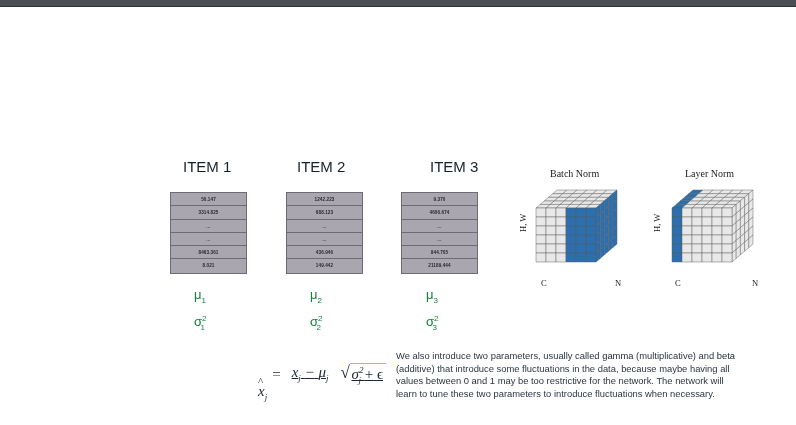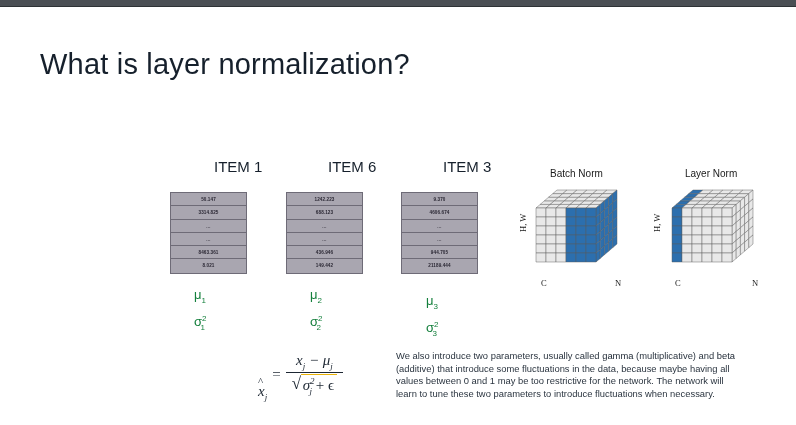--- a/index.html
+++ b/index.html
@@ -40,21 +40,20 @@
     font-size: 14px;
     color: #1d2733;
     white-space: nowrap;
   }
   .item-head {
     position: absolute;
     top: 158px;
     font-size: 15px;
     color: #16202c;
     white-space: nowrap;
-    margin-left: 31px;
   }
 
   
   .item-table {
     position: absolute;
     top: 192px;
     width: 77px;
     background: #a9a6b0;
     border: 1px solid #6e6b77;
     display: flex;
@@ -101,23 +100,24 @@
   .hat { position: relative; }
   .hat::before {
     content: "^";
     position: absolute;
     left: 0px; top: -8px;
     font-size: 11px;
     font-style: normal;
   }
   .frac {
     display: inline-flex;
-    flex-direction: column;
+    flex-direction: row;
     align-items: center;
     line-height: 1.15;
+    text-decoration: underline;
   }
   .frac .num {
     padding: 0 6px 1px 6px;
     font-style: italic;
     white-space: nowrap;
   }
   .frac .num sub { font-size: 9px; }
   .frac .bar {
     width: 100%;
     height: 1px;
@@ -164,21 +164,21 @@
 
   
   .diagram {
     position: absolute;
     left: 512px; top: 168px;
     width: 266px; height: 122px;
   }
   .diag-title {
     position: absolute;
     top: 0;
-    font-family: Liberation Sans, sans-serif;
+    font-family: Liberation Serif, serif;
     font-size: 10px;
     color: #1a1a1a;
     white-space: nowrap;
   }
   .axis-label {
     position: absolute;
     font-family: "Liberation Serif", serif;
     font-size: 8.5px;
     color: #1a1a1a;
     white-space: nowrap;
@@ -188,61 +188,60 @@
     transform-origin: left top;
   }
 </style>
 </head>
 <body>
 
 <div id="slide">
 
   <div class="topbar"></div>
 
-  <div class="title">What is layer normalization?</div>
 
 
   <div class="item-head" style="left:183px;">ITEM 1</div>
   <div class="item-table" style="left:170px;">
     <div class="cellrow">50.147</div>
     <div class="cellrow">3314.825</div>
     <div class="cellrow dots">…</div>
     <div class="cellrow dots">…</div>
     <div class="cellrow">8463.361</div>
     <div class="cellrow">8.021</div>
   </div>
   <div class="stat" style="left:194px; top:286px;">
     <div><span>μ</span><sub>1</sub></div>
     <div><span>σ</span><sup>2</sup><sub style="margin-left:-6px;">1</sub></div>
   </div>
 
-  <div class="item-head" style="left:297px;">ITEM 6</div>
+  <div class="item-head" style="left:297px;">ITEM 2</div>
   <div class="item-table" style="left:286px;">
     <div class="cellrow">1242.223</div>
     <div class="cellrow">688.123</div>
     <div class="cellrow dots">…</div>
     <div class="cellrow dots">…</div>
     <div class="cellrow">436.946</div>
     <div class="cellrow">149.442</div>
   </div>
   <div class="stat" style="left:310px; top:286px;">
     <div><span>μ</span><sub>2</sub></div>
     <div><span>σ</span><sup>2</sup><sub style="margin-left:-6px;">2</sub></div>
   </div>
 
-  <div class="item-head" style="left:412px;">ITEM 3</div>
+  <div class="item-head" style="left:430px;">ITEM 3</div>
   <div class="item-table" style="left:401px;">
     <div class="cellrow">9.370</div>
     <div class="cellrow">4606.674</div>
     <div class="cellrow dots">…</div>
     <div class="cellrow dots">…</div>
     <div class="cellrow">944.705</div>
     <div class="cellrow">21189.444</div>
   </div>
-  <div class="stat" style="left:426px; top:292px;">
+  <div class="stat" style="left:426px; top:286px;">
     <div><span>μ</span><sub>3</sub></div>
     <div><span>σ</span><sup>2</sup><sub style="margin-left:-6px;">3</sub></div>
   </div>
 
   <div class="formula">
     <span class="lhs"><span class="hat">x</span><sub>j</sub></span>
     <span>=</span>
     <span class="frac">
       <span class="num"><span>x</span><sub>j</sub>&nbsp;<span>−</span>&nbsp;<span>μ</span><sub>j</sub></span>
       <span class="bar"></span>

